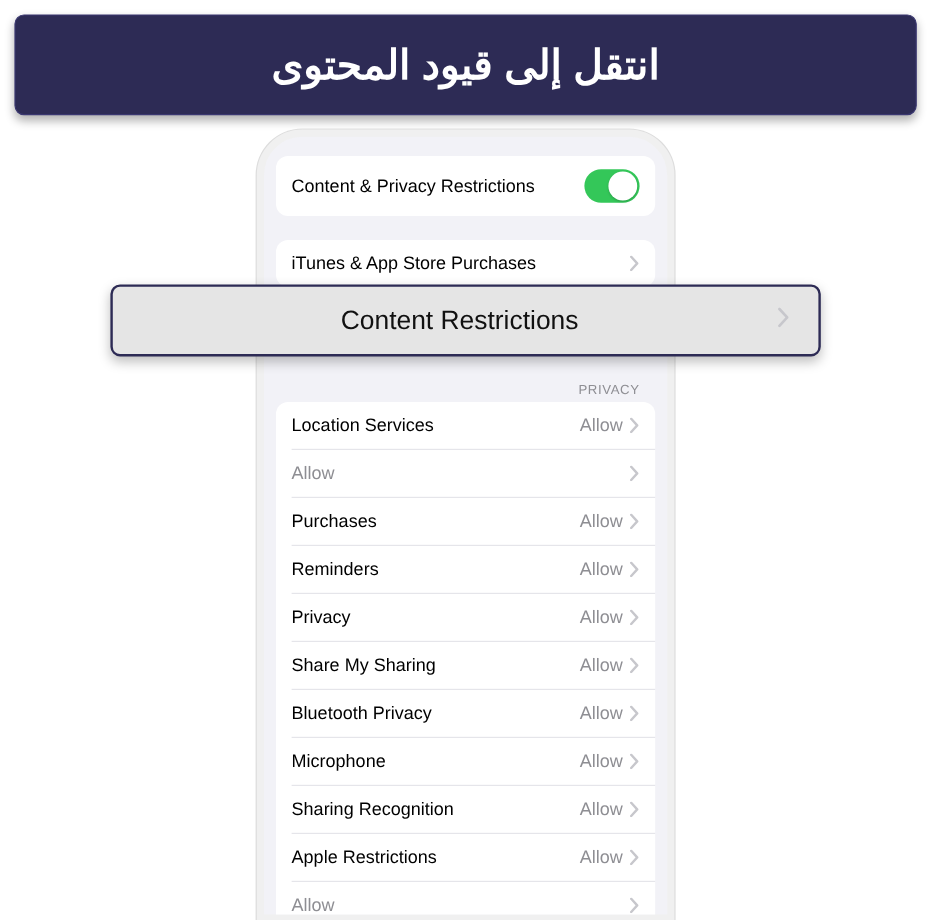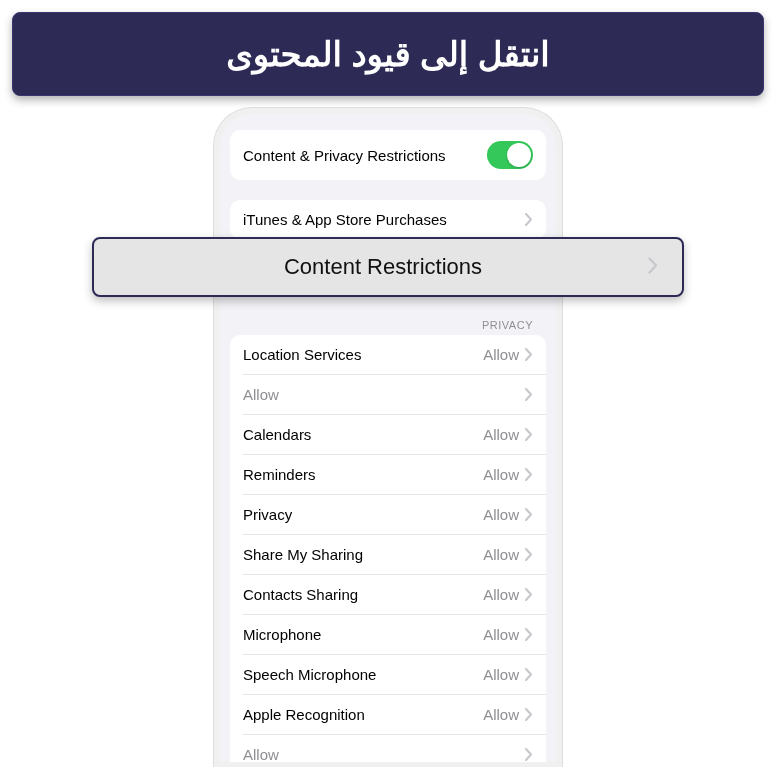--- a/index.html
+++ b/index.html
@@ -185,21 +185,21 @@
         <div class="row">
           <span class="row-value">Allow</span>
           <span class="chevron">
             <svg width="8" height="13" viewBox="0 0 8 13">
               <path d="M1 1l5 5.5L1 12" stroke="#c7c7cc" stroke-width="2" fill="none" stroke-linecap="round" stroke-linejoin="round"></path>
             </svg>
           </span>
         </div>
         <div class="divider"></div>
         <div class="row">
-          <span class="row-label">Calendars</span>
+          <span class="row-label">Purchases</span>
           <span class="row-value">Allow</span>
           <span class="chevron">
             <svg width="8" height="13" viewBox="0 0 8 13">
               <path d="M1 1l5 5.5L1 12" stroke="#c7c7cc" stroke-width="2" fill="none" stroke-linecap="round" stroke-linejoin="round"></path>
             </svg>
           </span>
         </div>
         <div class="divider"></div>
         <div class="row">
           <span class="row-label">Reminders</span>
@@ -225,51 +225,51 @@
           <span class="row-label">Share My Sharing</span>
           <span class="row-value">Allow</span>
           <span class="chevron">
             <svg width="8" height="13" viewBox="0 0 8 13">
               <path d="M1 1l5 5.5L1 12" stroke="#c7c7cc" stroke-width="2" fill="none" stroke-linecap="round" stroke-linejoin="round"></path>
             </svg>
           </span>
         </div>
         <div class="divider"></div>
         <div class="row">
-          <span class="row-label">Contacts Sharing</span>
+          <span class="row-label">Bluetooth Privacy</span>
           <span class="row-value">Allow</span>
           <span class="chevron">
             <svg width="8" height="13" viewBox="0 0 8 13">
               <path d="M1 1l5 5.5L1 12" stroke="#c7c7cc" stroke-width="2" fill="none" stroke-linecap="round" stroke-linejoin="round"></path>
             </svg>
           </span>
         </div>
         <div class="divider"></div>
         <div class="row">
           <span class="row-label">Microphone</span>
           <span class="row-value">Allow</span>
           <span class="chevron">
             <svg width="8" height="13" viewBox="0 0 8 13">
               <path d="M1 1l5 5.5L1 12" stroke="#c7c7cc" stroke-width="2" fill="none" stroke-linecap="round" stroke-linejoin="round"></path>
             </svg>
           </span>
         </div>
         <div class="divider"></div>
         <div class="row">
-          <span class="row-label">Speech Microphone</span>
-          <span class="row-value">Allow</span>
-          <span class="chevron">
-            <svg width="8" height="13" viewBox="0 0 8 13">
-              <path d="M1 1l5 5.5L1 12" stroke="#c7c7cc" stroke-width="2" fill="none" stroke-linecap="round" stroke-linejoin="round"></path>
-            </svg>
-          </span>
-        </div>
-        <div class="divider"></div>
-        <div class="row">
-          <span class="row-label">Apple Recognition</span>
+          <span class="row-label">Sharing Recognition</span>
+          <span class="row-value">Allow</span>
+          <span class="chevron">
+            <svg width="8" height="13" viewBox="0 0 8 13">
+              <path d="M1 1l5 5.5L1 12" stroke="#c7c7cc" stroke-width="2" fill="none" stroke-linecap="round" stroke-linejoin="round"></path>
+            </svg>
+          </span>
+        </div>
+        <div class="divider"></div>
+        <div class="row">
+          <span class="row-label">Apple Restrictions</span>
           <span class="row-value">Allow</span>
           <span class="chevron">
             <svg width="8" height="13" viewBox="0 0 8 13">
               <path d="M1 1l5 5.5L1 12" stroke="#c7c7cc" stroke-width="2" fill="none" stroke-linecap="round" stroke-linejoin="round"></path>
             </svg>
           </span>
         </div>
         <div class="divider"></div>
         <div class="row">
           <span class="row-value">Allow</span>

